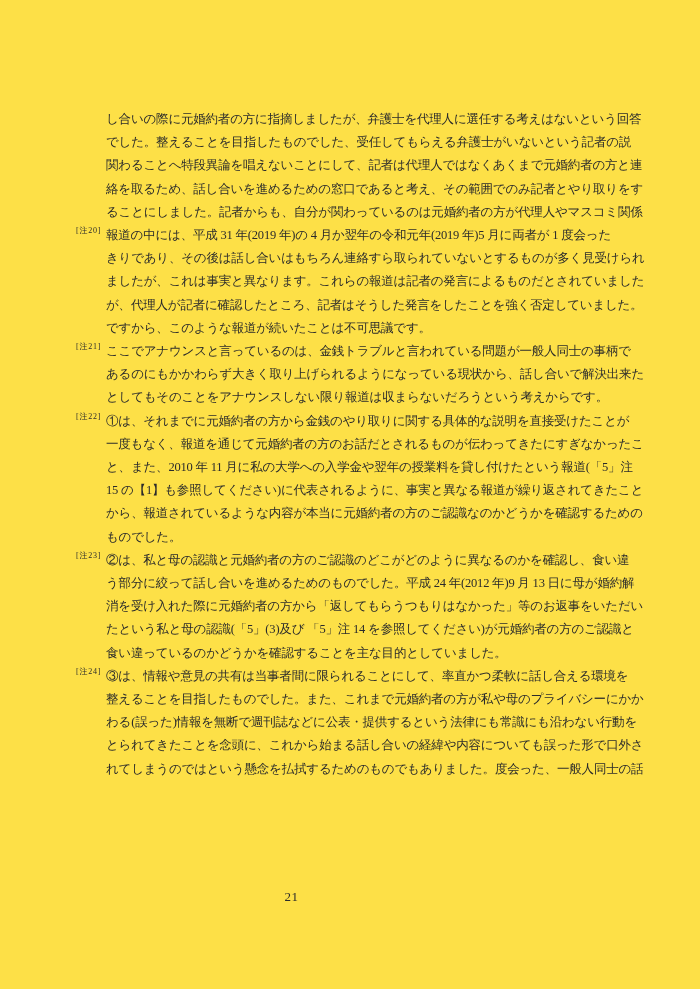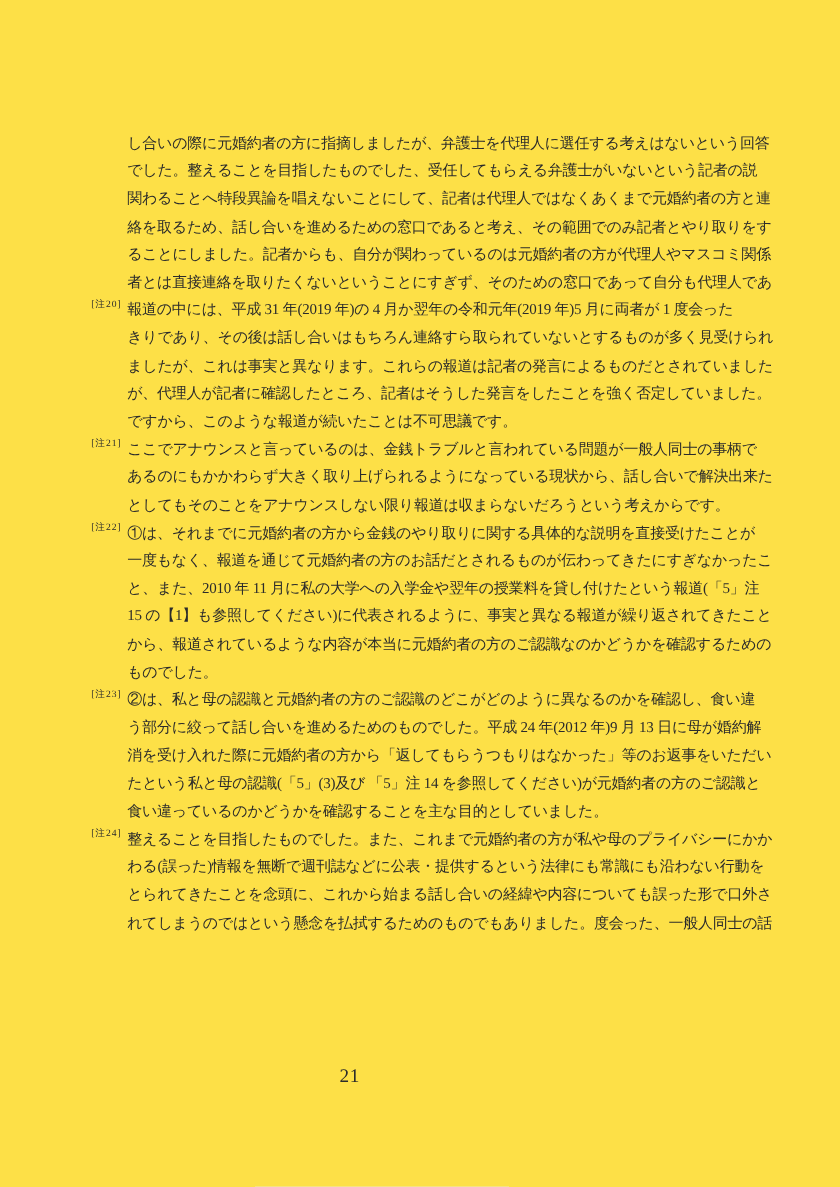--- a/index.html
+++ b/index.html
@@ -42,21 +42,21 @@
     line-height: 10px;
     color: #2b2b2b;
     white-space: nowrap;
   }
   .page-number {
     position: absolute;
     top: 889px;
     left: 0;
     width: 583px;
     text-align: center;
-    font-size: 16px;
+    font-size: 13px;
     letter-spacing: 0.5px;
     color: #2b2b2b;
   }
 </style>
 </head>
 <body>
 
 <div class="page">
 
   <div class="text-block">
@@ -67,21 +67,20 @@
 
         <div class="line">でした。整えることを目指したものでした、受任してもらえる弁護士がいないという記者の説</div>
 
 
         <div class="line">関わることへ特段異論を唱えないことにして、記者は代理人ではなくあくまで元婚約者の方と連</div>
 
         <div class="line">絡を取るため、話し合いを進めるための窓口であると考え、その範囲でのみ記者とやり取りをす</div>
 
         <div class="line">ることにしました。記者からも、自分が関わっているのは元婚約者の方が代理人やマスコミ関係</div>
 
-        <div class="line">者とは直接連絡を取りたくないということにすぎず、そのための窓口であって自分も代理人であ</div>
 
       </div>
 
     <div class="note">
       <span class="note-label">[注20]</span>
       <div>
 
           <div class="line">報道の中には、平成 31 年(2019 年)の 4 月か翌年の令和元年(2019 年)5 月に両者が 1 度会った</div>
 
           <div class="line">きりであり、その後は話し合いはもちろん連絡すら取られていないとするものが多く見受けられ</div>
@@ -137,20 +136,21 @@
           <div class="line">たという私と母の認識(「5」(3)及び 「5」注 14 を参照してください)が元婚約者の方のご認識と</div>
 
           <div class="line">食い違っているのかどうかを確認することを主な目的としていました。</div>
         </div>
     </div>
 
     <div class="note">
       <span class="note-label">[注24]</span>
       <div>
 
+          <div class="line">③は、情報や意見の共有は当事者間に限られることにして、率直かつ柔軟に話し合える環境を</div>
 
           <div class="line">整えることを目指したものでした。また、これまで元婚約者の方が私や母のプライバシーにかか</div>
 
           <div class="line">わる(誤った)情報を無断で週刊誌などに公表・提供するという法律にも常識にも沿わない行動を</div>
 
           <div class="line">とられてきたことを念頭に、これから始まる話し合いの経緯や内容についても誤った形で口外さ</div>
 
           <div class="line">れてしまうのではという懸念を払拭するためのものでもありました。度会った、一般人同士の話</div>
         </div>
     </div>

